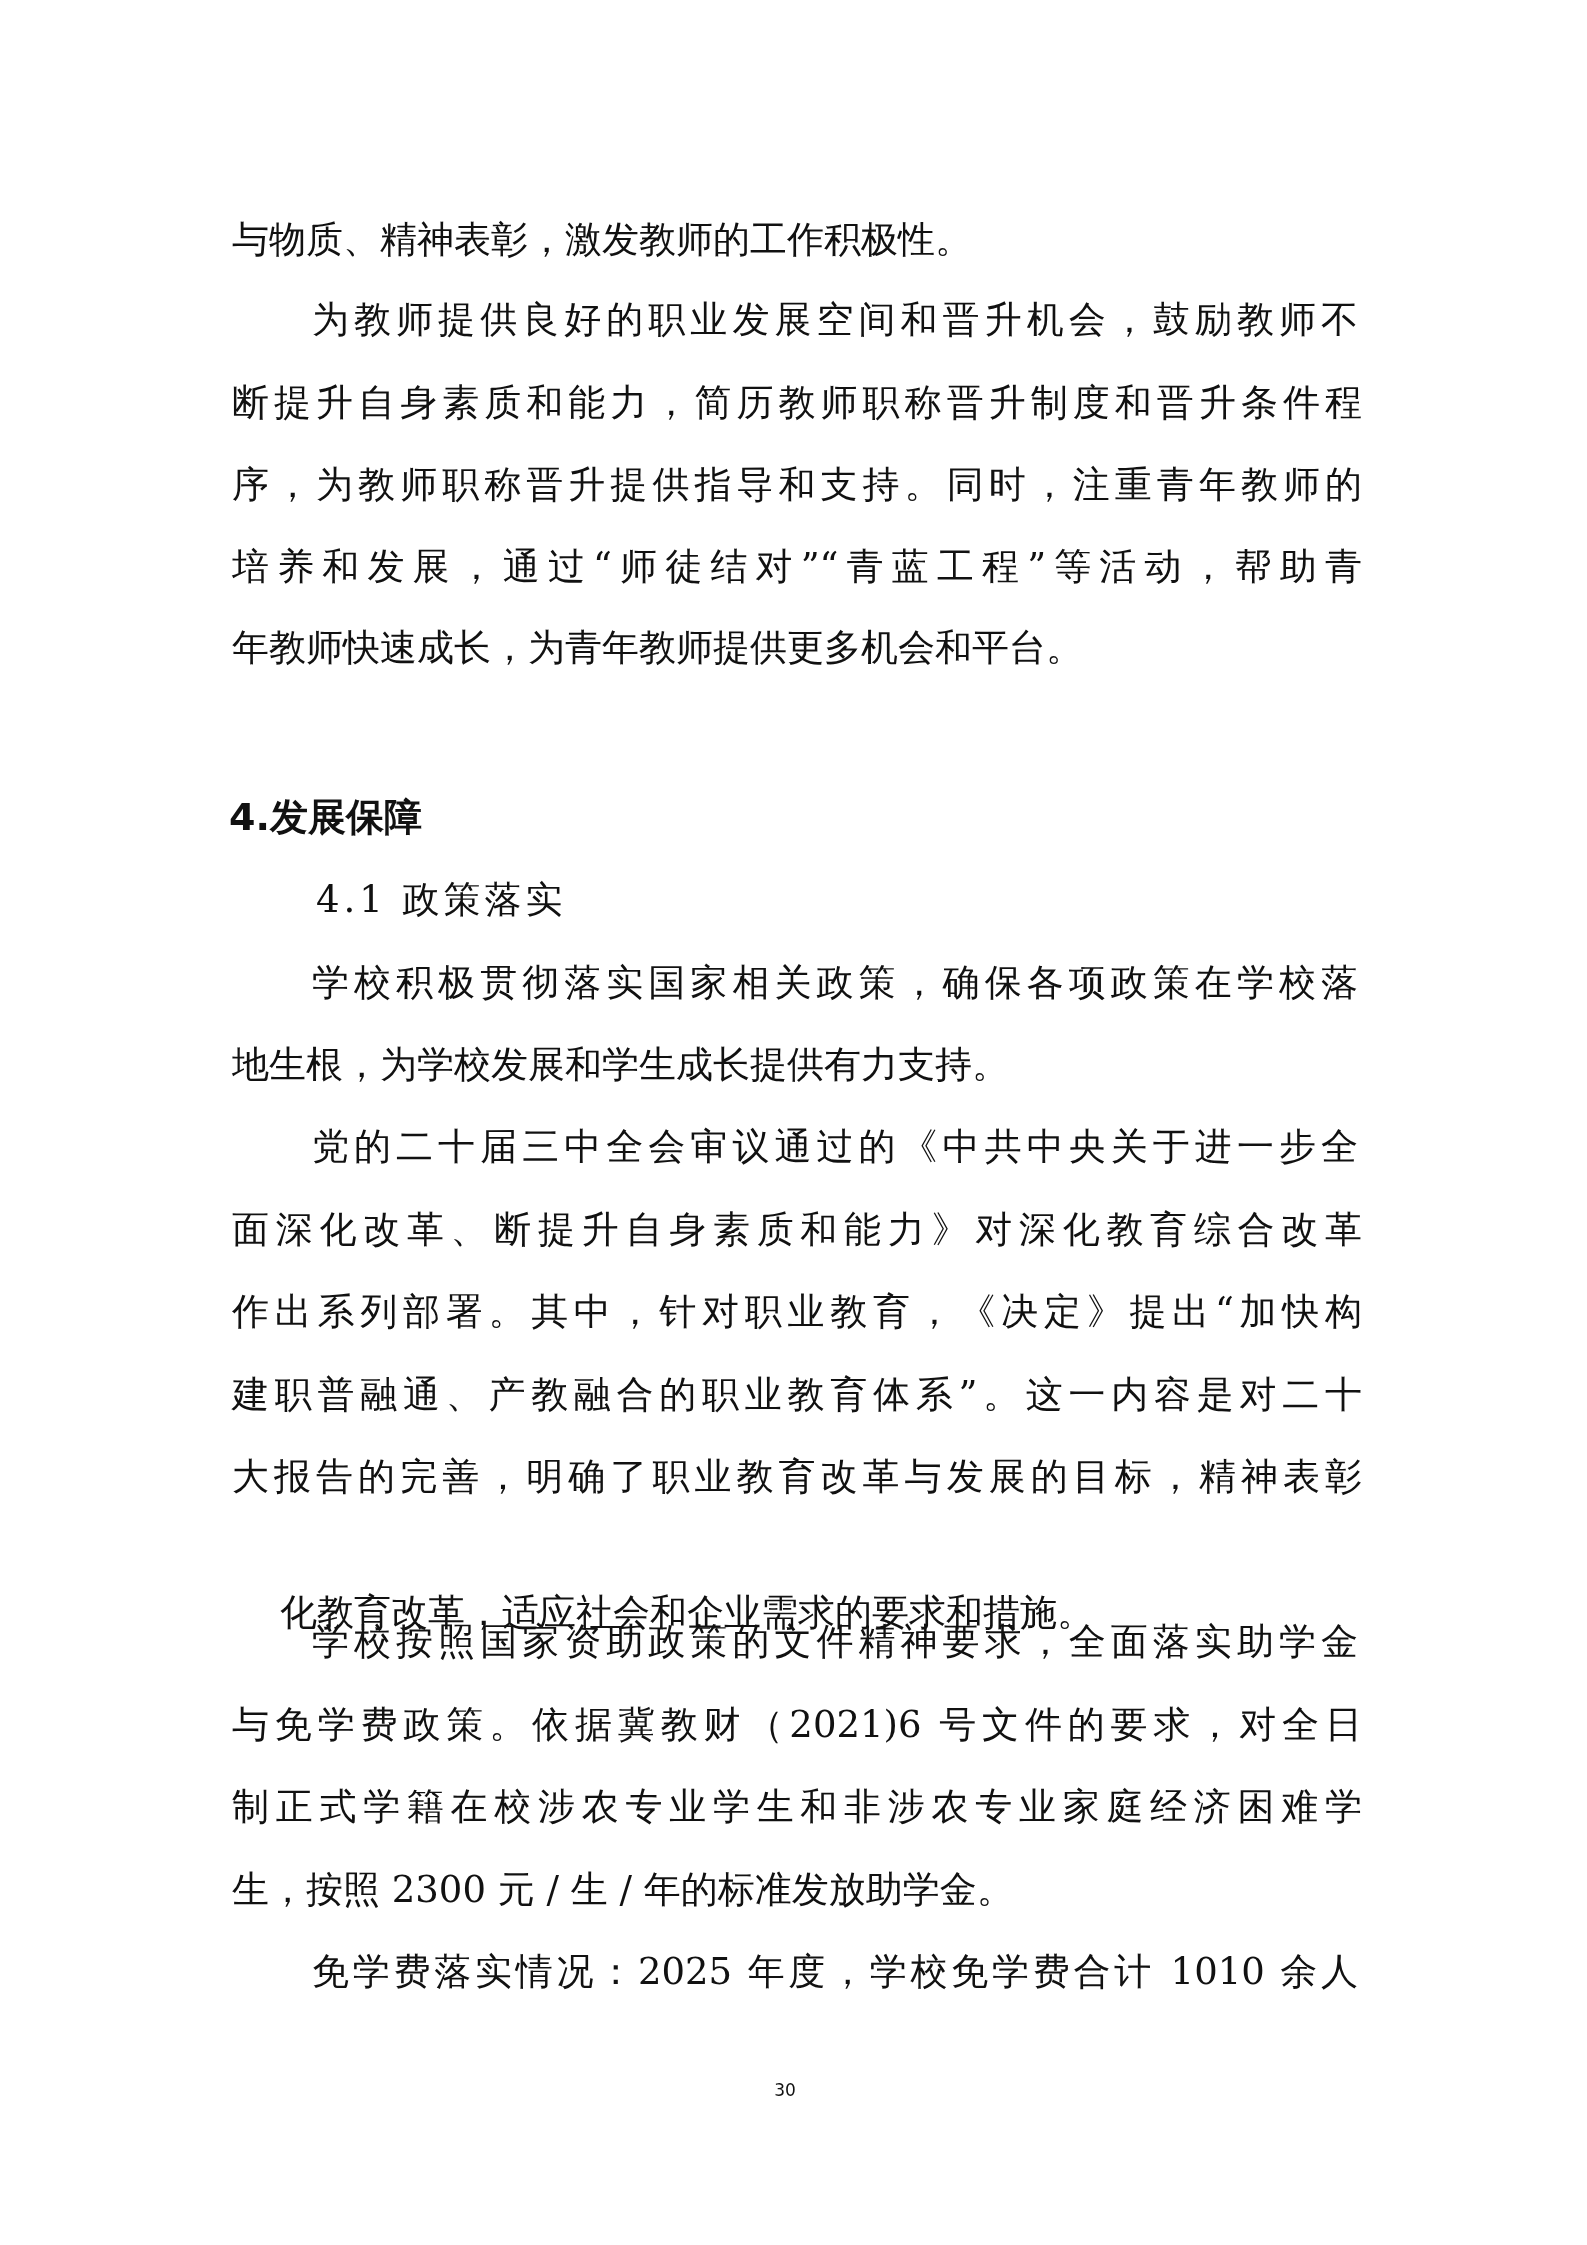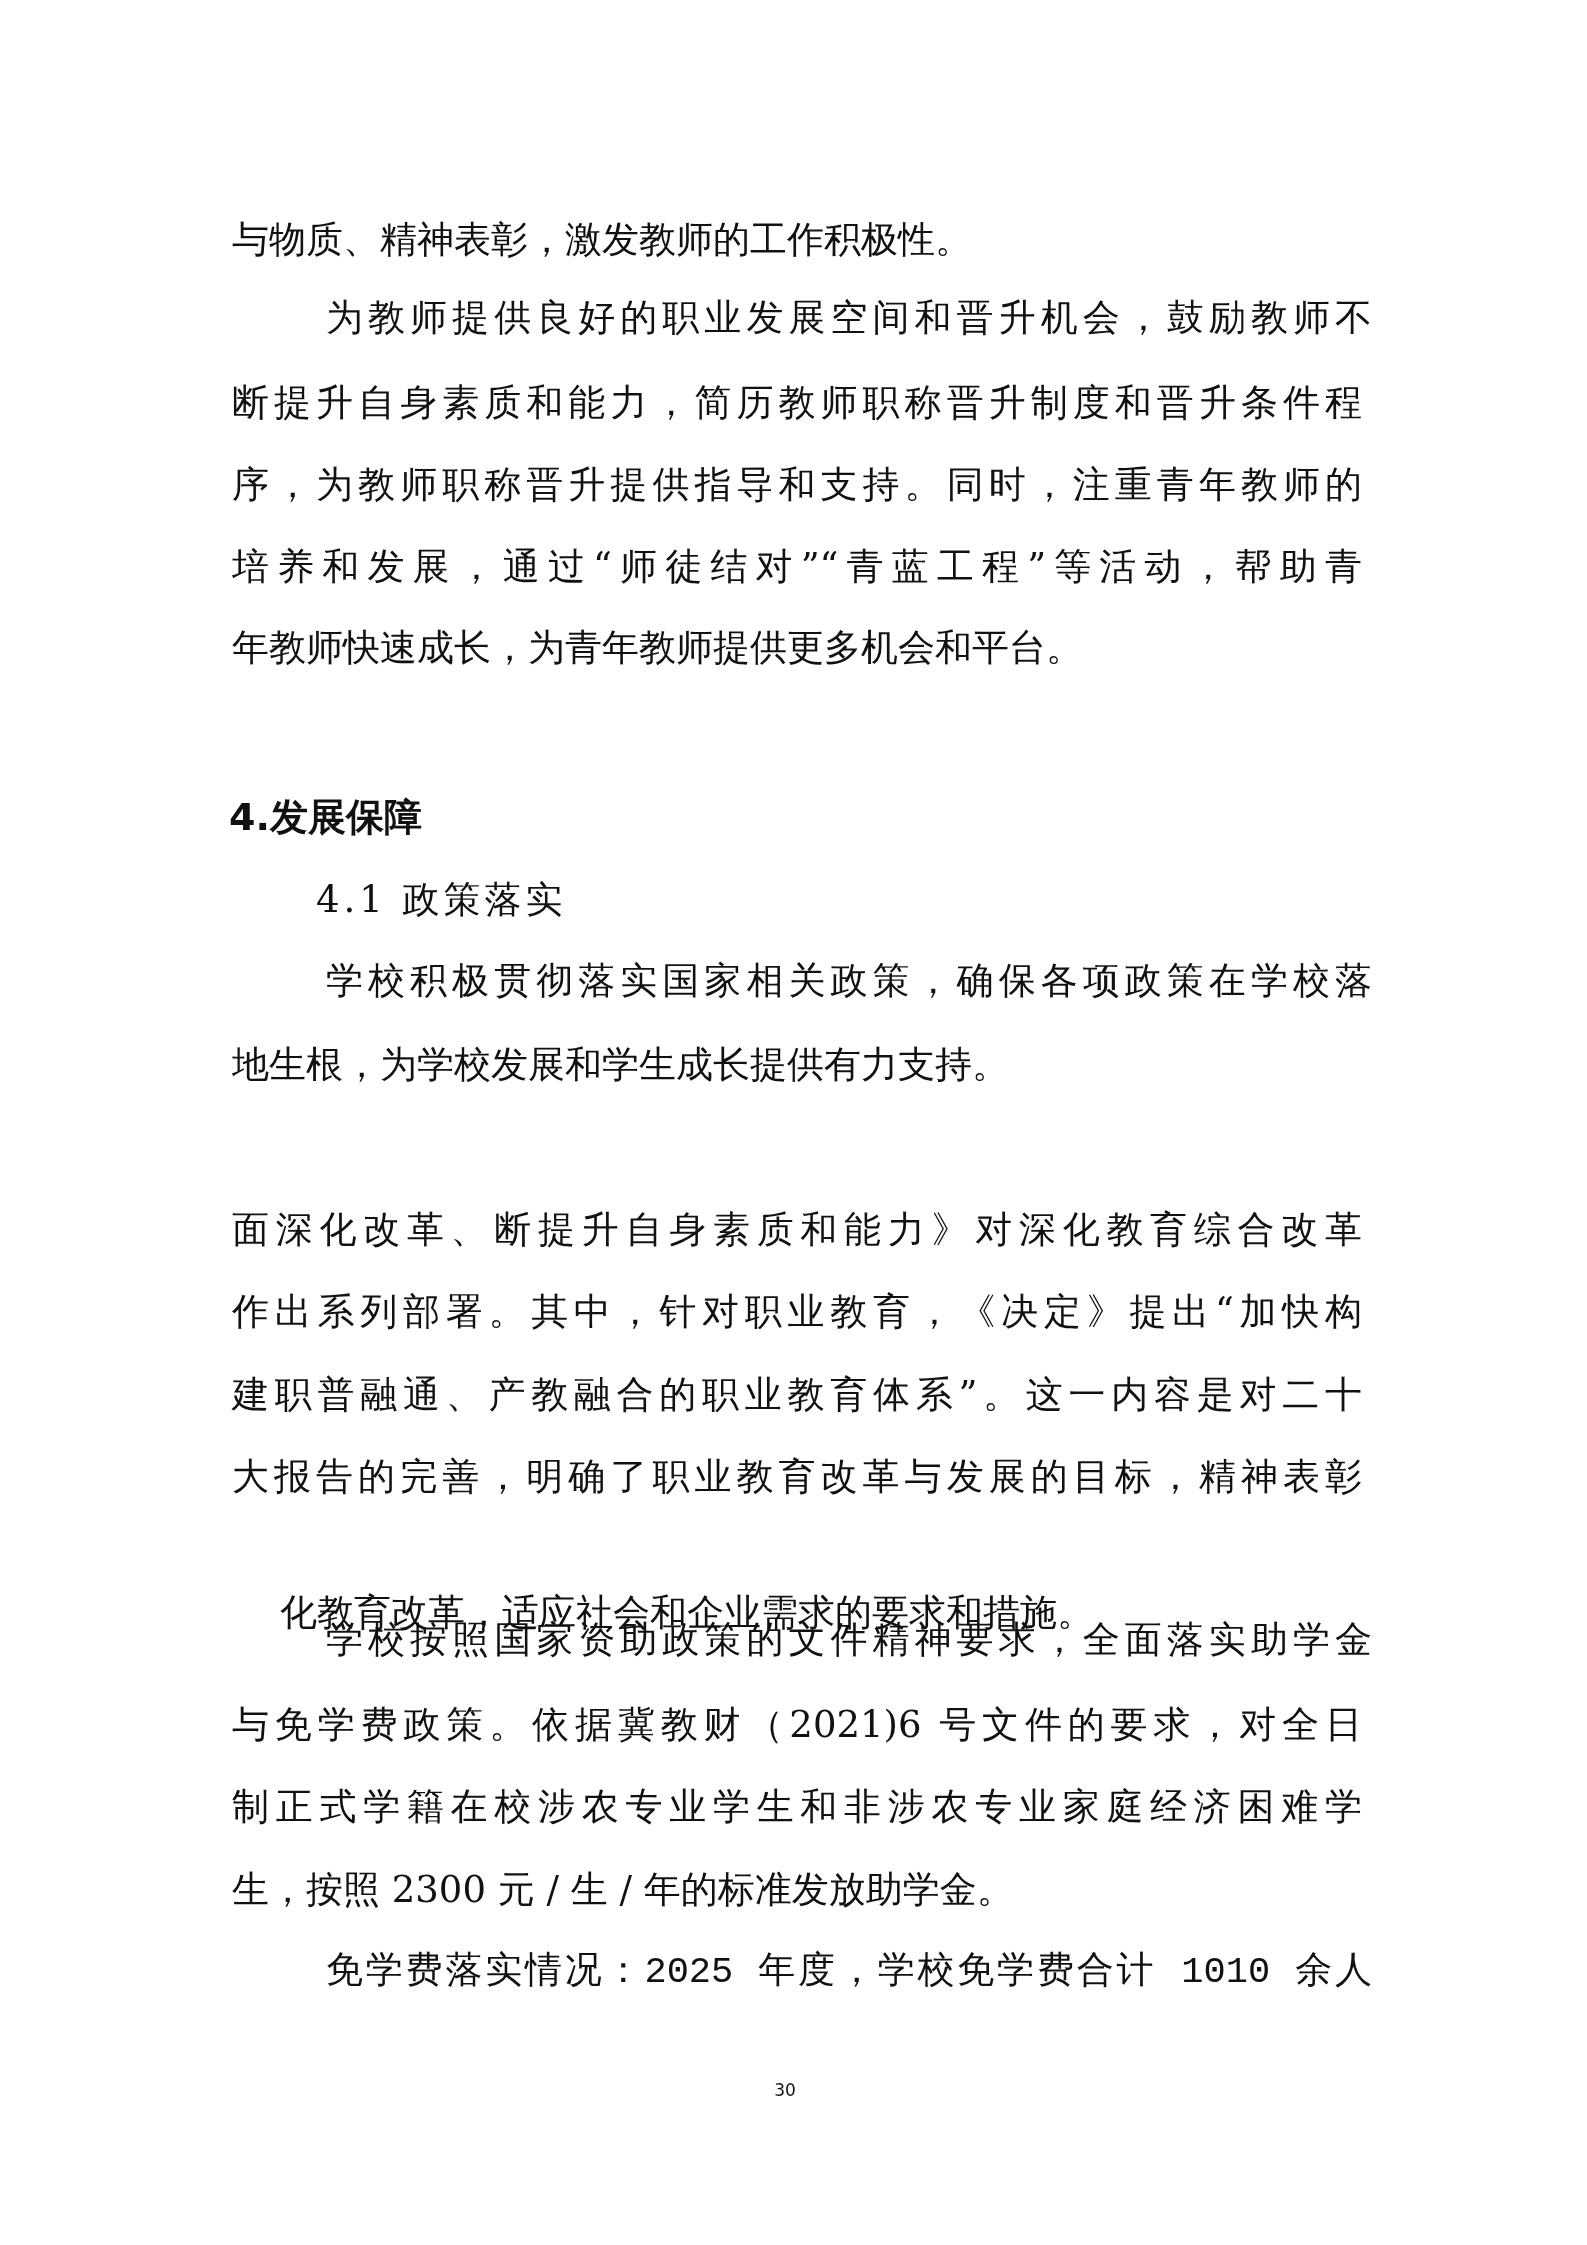--- a/index.html
+++ b/index.html
@@ -12,21 +12,21 @@
       height: 50px;
       line-height: 50px;
       font-family: "DejaVu Serif", "Liberation Serif", serif;
       font-size: 37px;
       color: #111;
       white-space: nowrap;
       text-align: justify;
       text-align-last: justify;
     }
     .line.last { text-align-last: left; }
-    .line.indent { left: 326px; width: 1046px; font-family: Liberation Mono, monospace; }
+    .line.indent { left: 312px; width: 1046px; }
     .heading {
       position: absolute;
       left: 229px;
       height: 54px;
       line-height: 54px;
       font-family: "DejaVu Sans", "Liberation Sans", sans-serif;
       font-weight: bold;
       font-size: 38px;
       color: #111;
       white-space: nowrap;
@@ -66,20 +66,21 @@
   <div class="line last" style="top:623px;">年教师快速成长，为青年教师提供更多机会和平台。</div>
   <div class="line" style="top:542px;">培养和发展，通过“师徒结对”“青蓝工程”等活动，帮助青</div>
 
   <div class="heading" style="top:790px;">4.发展保障</div>
 
   <div class="subheading" style="top:875px;">4.1 政策落实</div>
 
   <div class="line indent" style="top:958px;">学校积极贯彻落实国家相关政策，确保各项政策在学校落</div>
   <div class="line last" style="top:1040px;">地生根，为学校发展和学生成长提供有力支持。</div>
 
+  <div class="line indent" style="top:1122px;">党的二十届三中全会审议通过的《中共中央关于进一步全</div>
   <div class="line" style="top:1205px;">面深化改革、断提升自身素质和能力》对深化教育综合改革</div>
   <div class="line" style="top:1287px;">作出系列部署。其中，针对职业教育，《决定》提出“加快构</div>
   <div class="line" style="top:1370px;">建职普融通、产教融合的职业教育体系”。这一内容是对二十</div>
   <div class="line" style="top:1452px;">大报告的完善，明确了职业教育改革与发展的目标，精神表彰</div>
   <div class="line last" style="top:1588px;margin-left:48px;">化教育改革，适应社会和企业需求的要求和措施。</div>
 
   <div class="line indent" style="top:1617px;">学校按照国家资助政策的文件精神要求，全面落实助学金</div>
   <div class="line" style="top:1700px;">与免学费政策。依据冀教财（2021)6 号文件的要求，对全日</div>
   <div class="line" style="top:1782px;">制正式学籍在校涉农专业学生和非涉农专业家庭经济困难学</div>
   <div class="line last" style="top:1865px;">生，按照 2300 元 / 生 / 年的标准发放助学金。</div>

